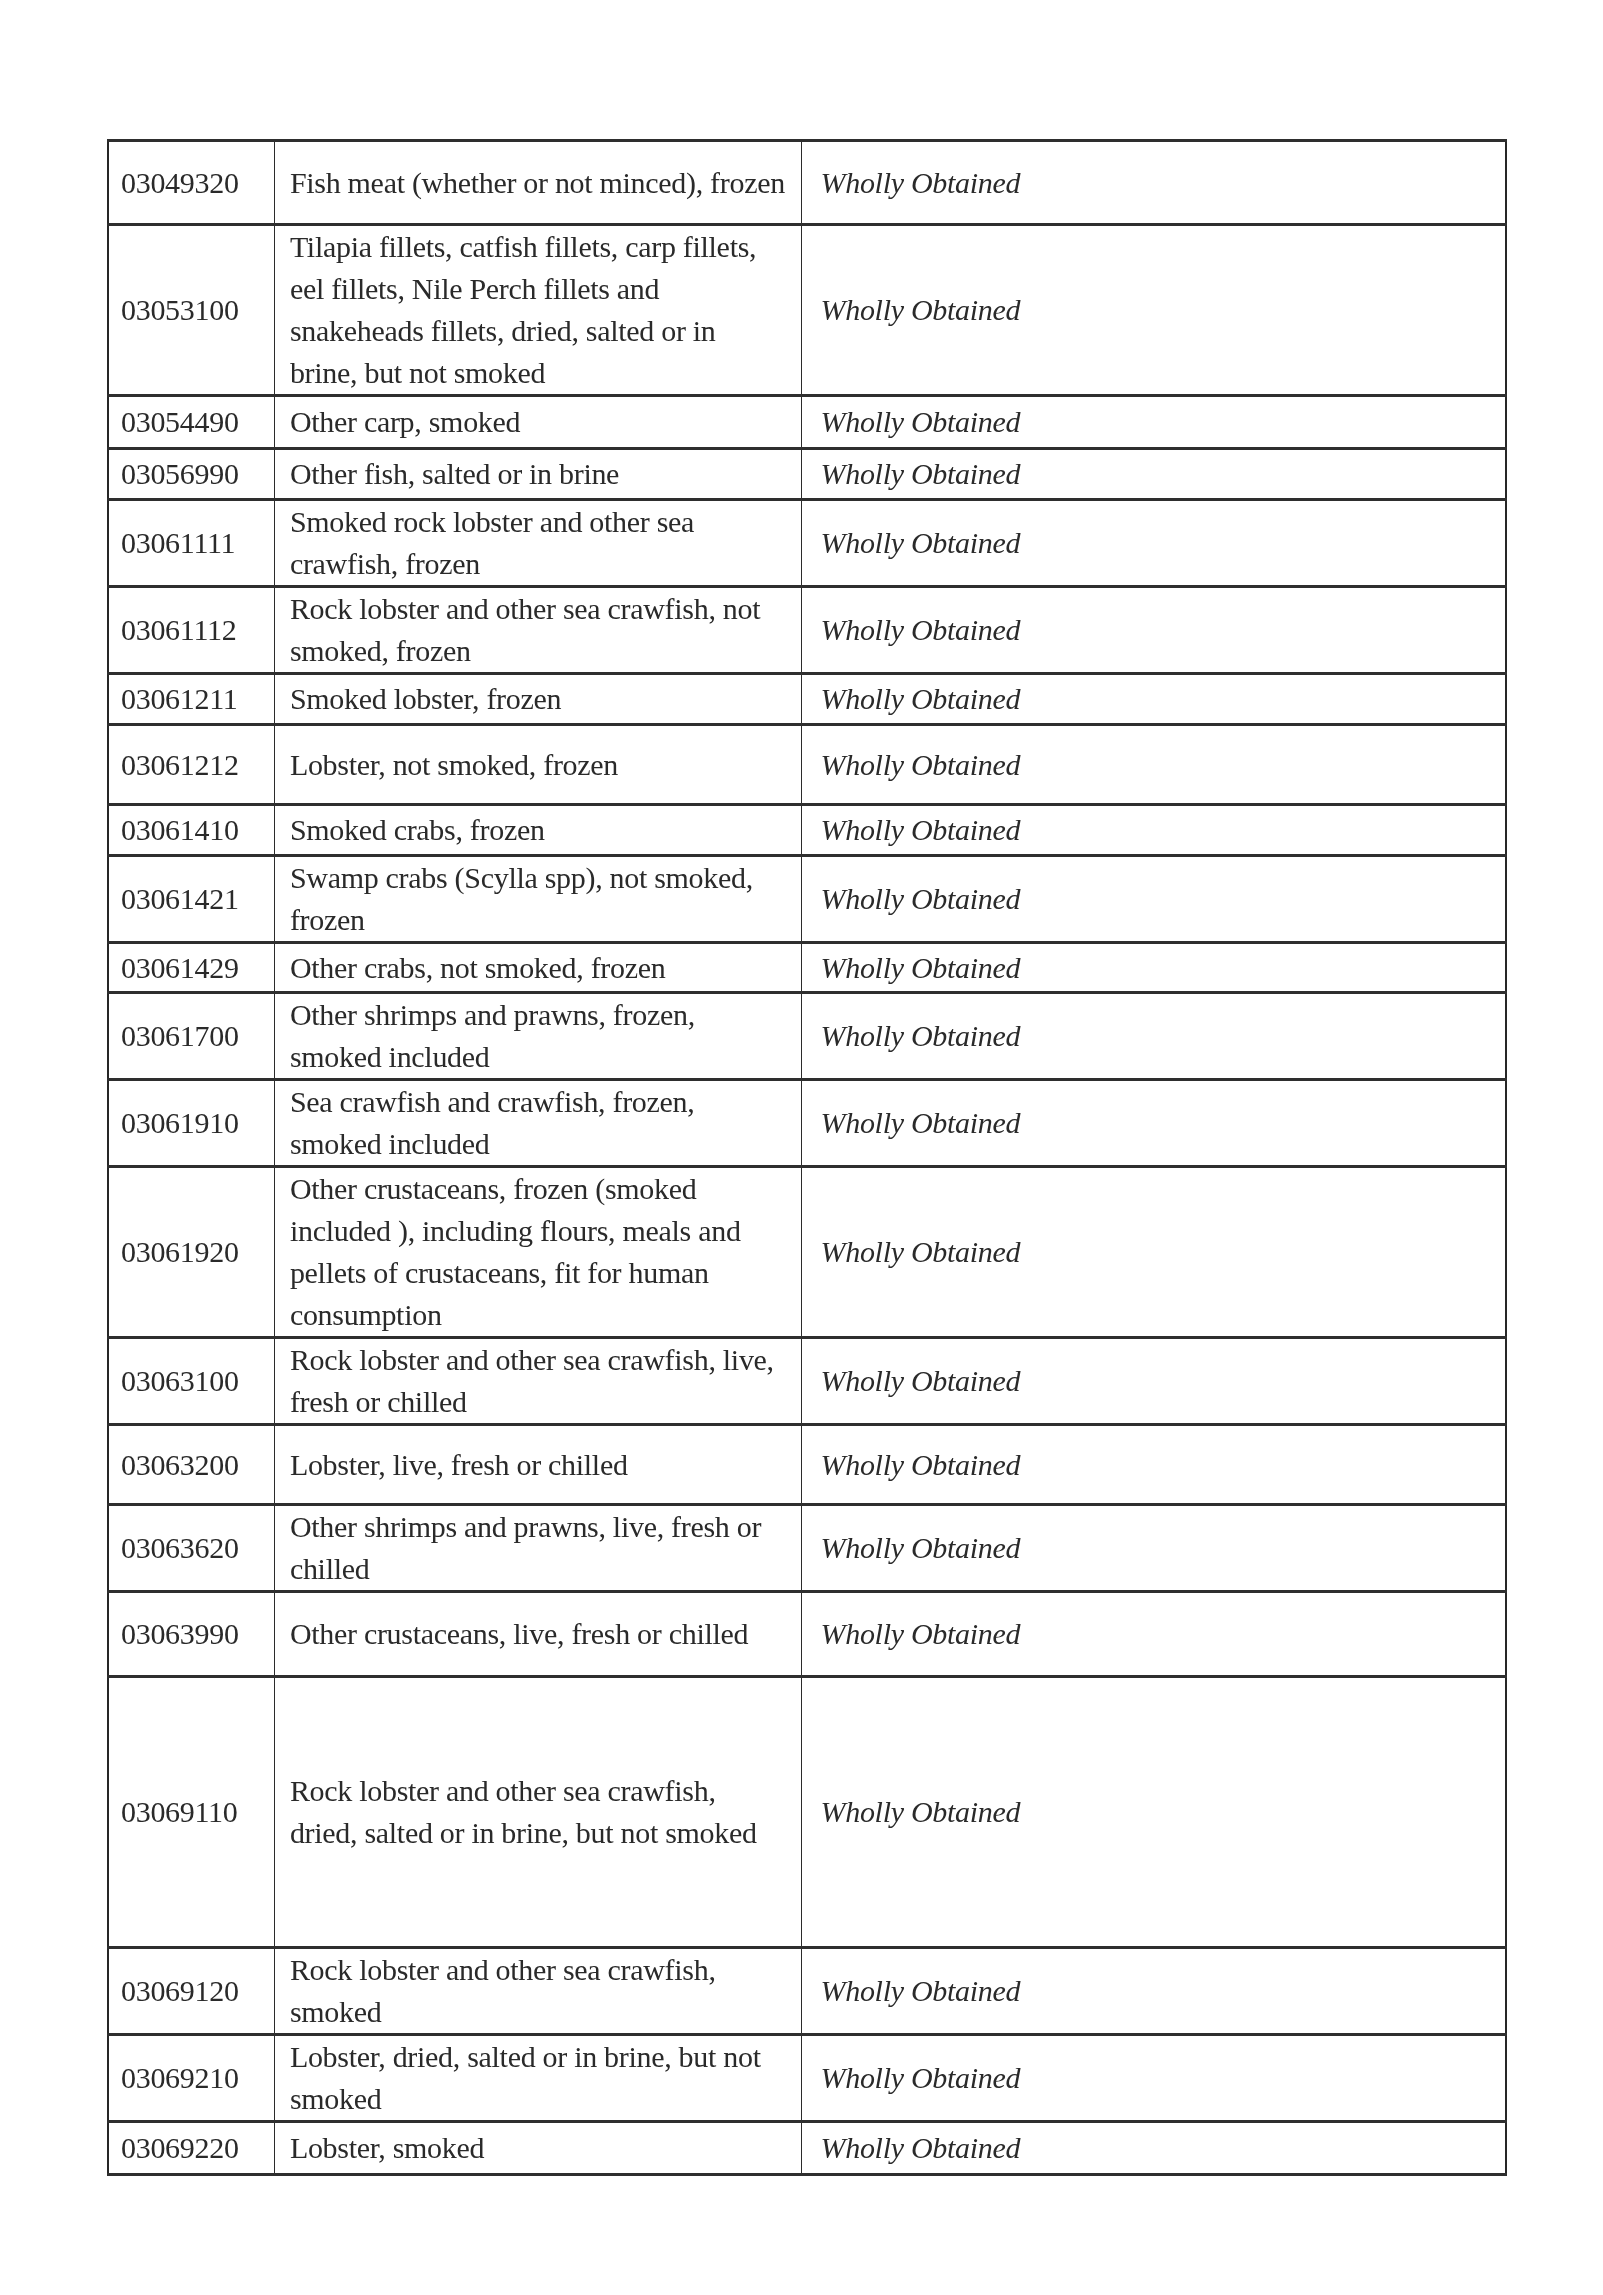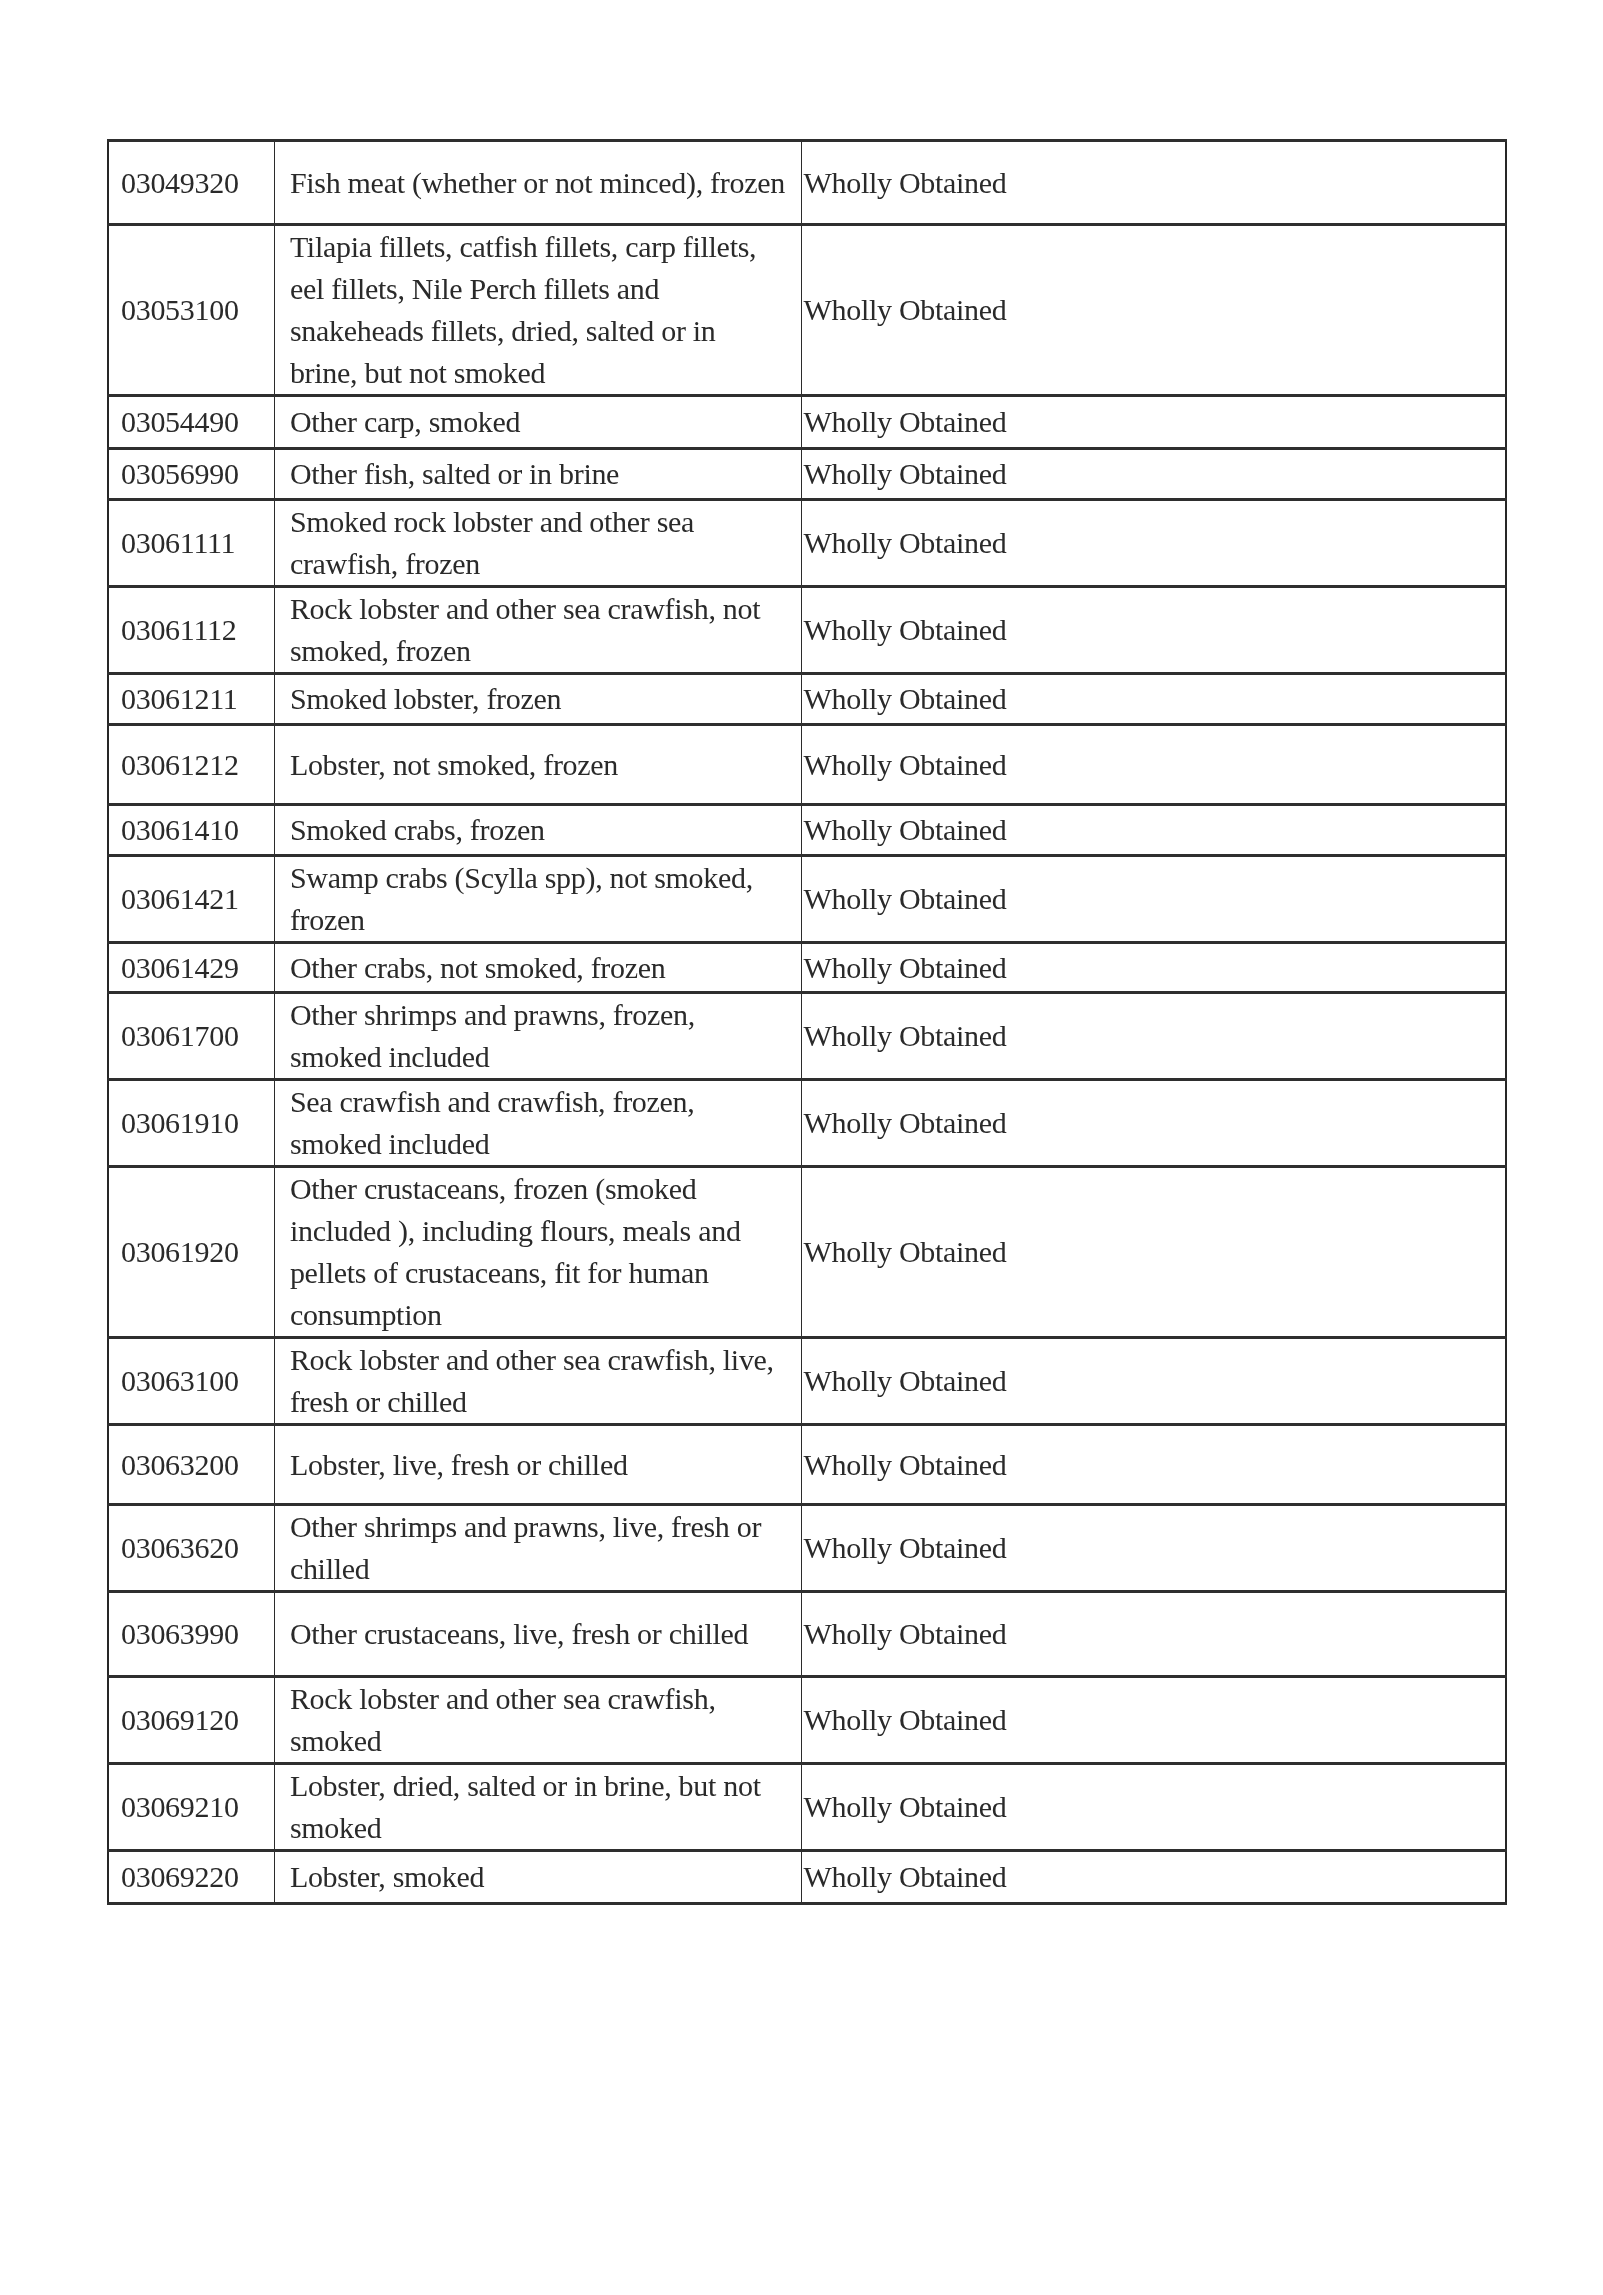--- a/index.html
+++ b/index.html
@@ -26,21 +26,21 @@
     border-top: 3px solid #2e2e2e;
     border-bottom: 3px solid #2e2e2e;
     vertical-align: middle;
     font-size: 30px;
     line-height: 42px;
     padding: 0 6px 0 10.7px;
     letter-spacing: -0.3px;
   }
   #doc-table td.code { padding-left: 12px; padding-right: 3.6px; white-space: nowrap; }
   #doc-table td.desc { padding-left: 15.4px; padding-right: 12px; }
-  #doc-table td.origin { padding-left: 2px; }
+  #doc-table td.origin { padding-left: 19px; font-style: italic; }
 </style>
 </head>
 <body>
 
 <table id="doc-table">
   <colgroup>
       <col class="c1">
       <col class="c2">
       <col class="c3">
     </colgroup>
@@ -128,20 +128,25 @@
       <tr style="height: 84px; margin-top: 10px;">
     <td class="code">03063620</td>
     <td class="desc">Other shrimps and prawns, live, fresh or chilled</td>
     <td class="origin">Wholly Obtained</td>
   </tr>
       <tr style="height: 85px;">
     <td class="code">03063990</td>
     <td class="desc">Other crustaceans, live, fresh or chilled</td>
     <td class="origin">Wholly Obtained</td>
   </tr>
+      <tr style="height: 271px;">
+    <td class="code">03069110</td>
+    <td class="desc">Rock lobster and other sea crawfish, dried, salted or in brine, but not smoked</td>
+    <td class="origin">Wholly Obtained</td>
+  </tr>
       <tr style="height: 85px;">
     <td class="code">03069120</td>
     <td class="desc">Rock lobster and other sea crawfish, smoked</td>
     <td class="origin">Wholly Obtained</td>
   </tr>
       <tr style="height: 85px;">
     <td class="code">03069210</td>
     <td class="desc">Lobster, dried, salted or in brine, but not smoked</td>
     <td class="origin">Wholly Obtained</td>
   </tr>

